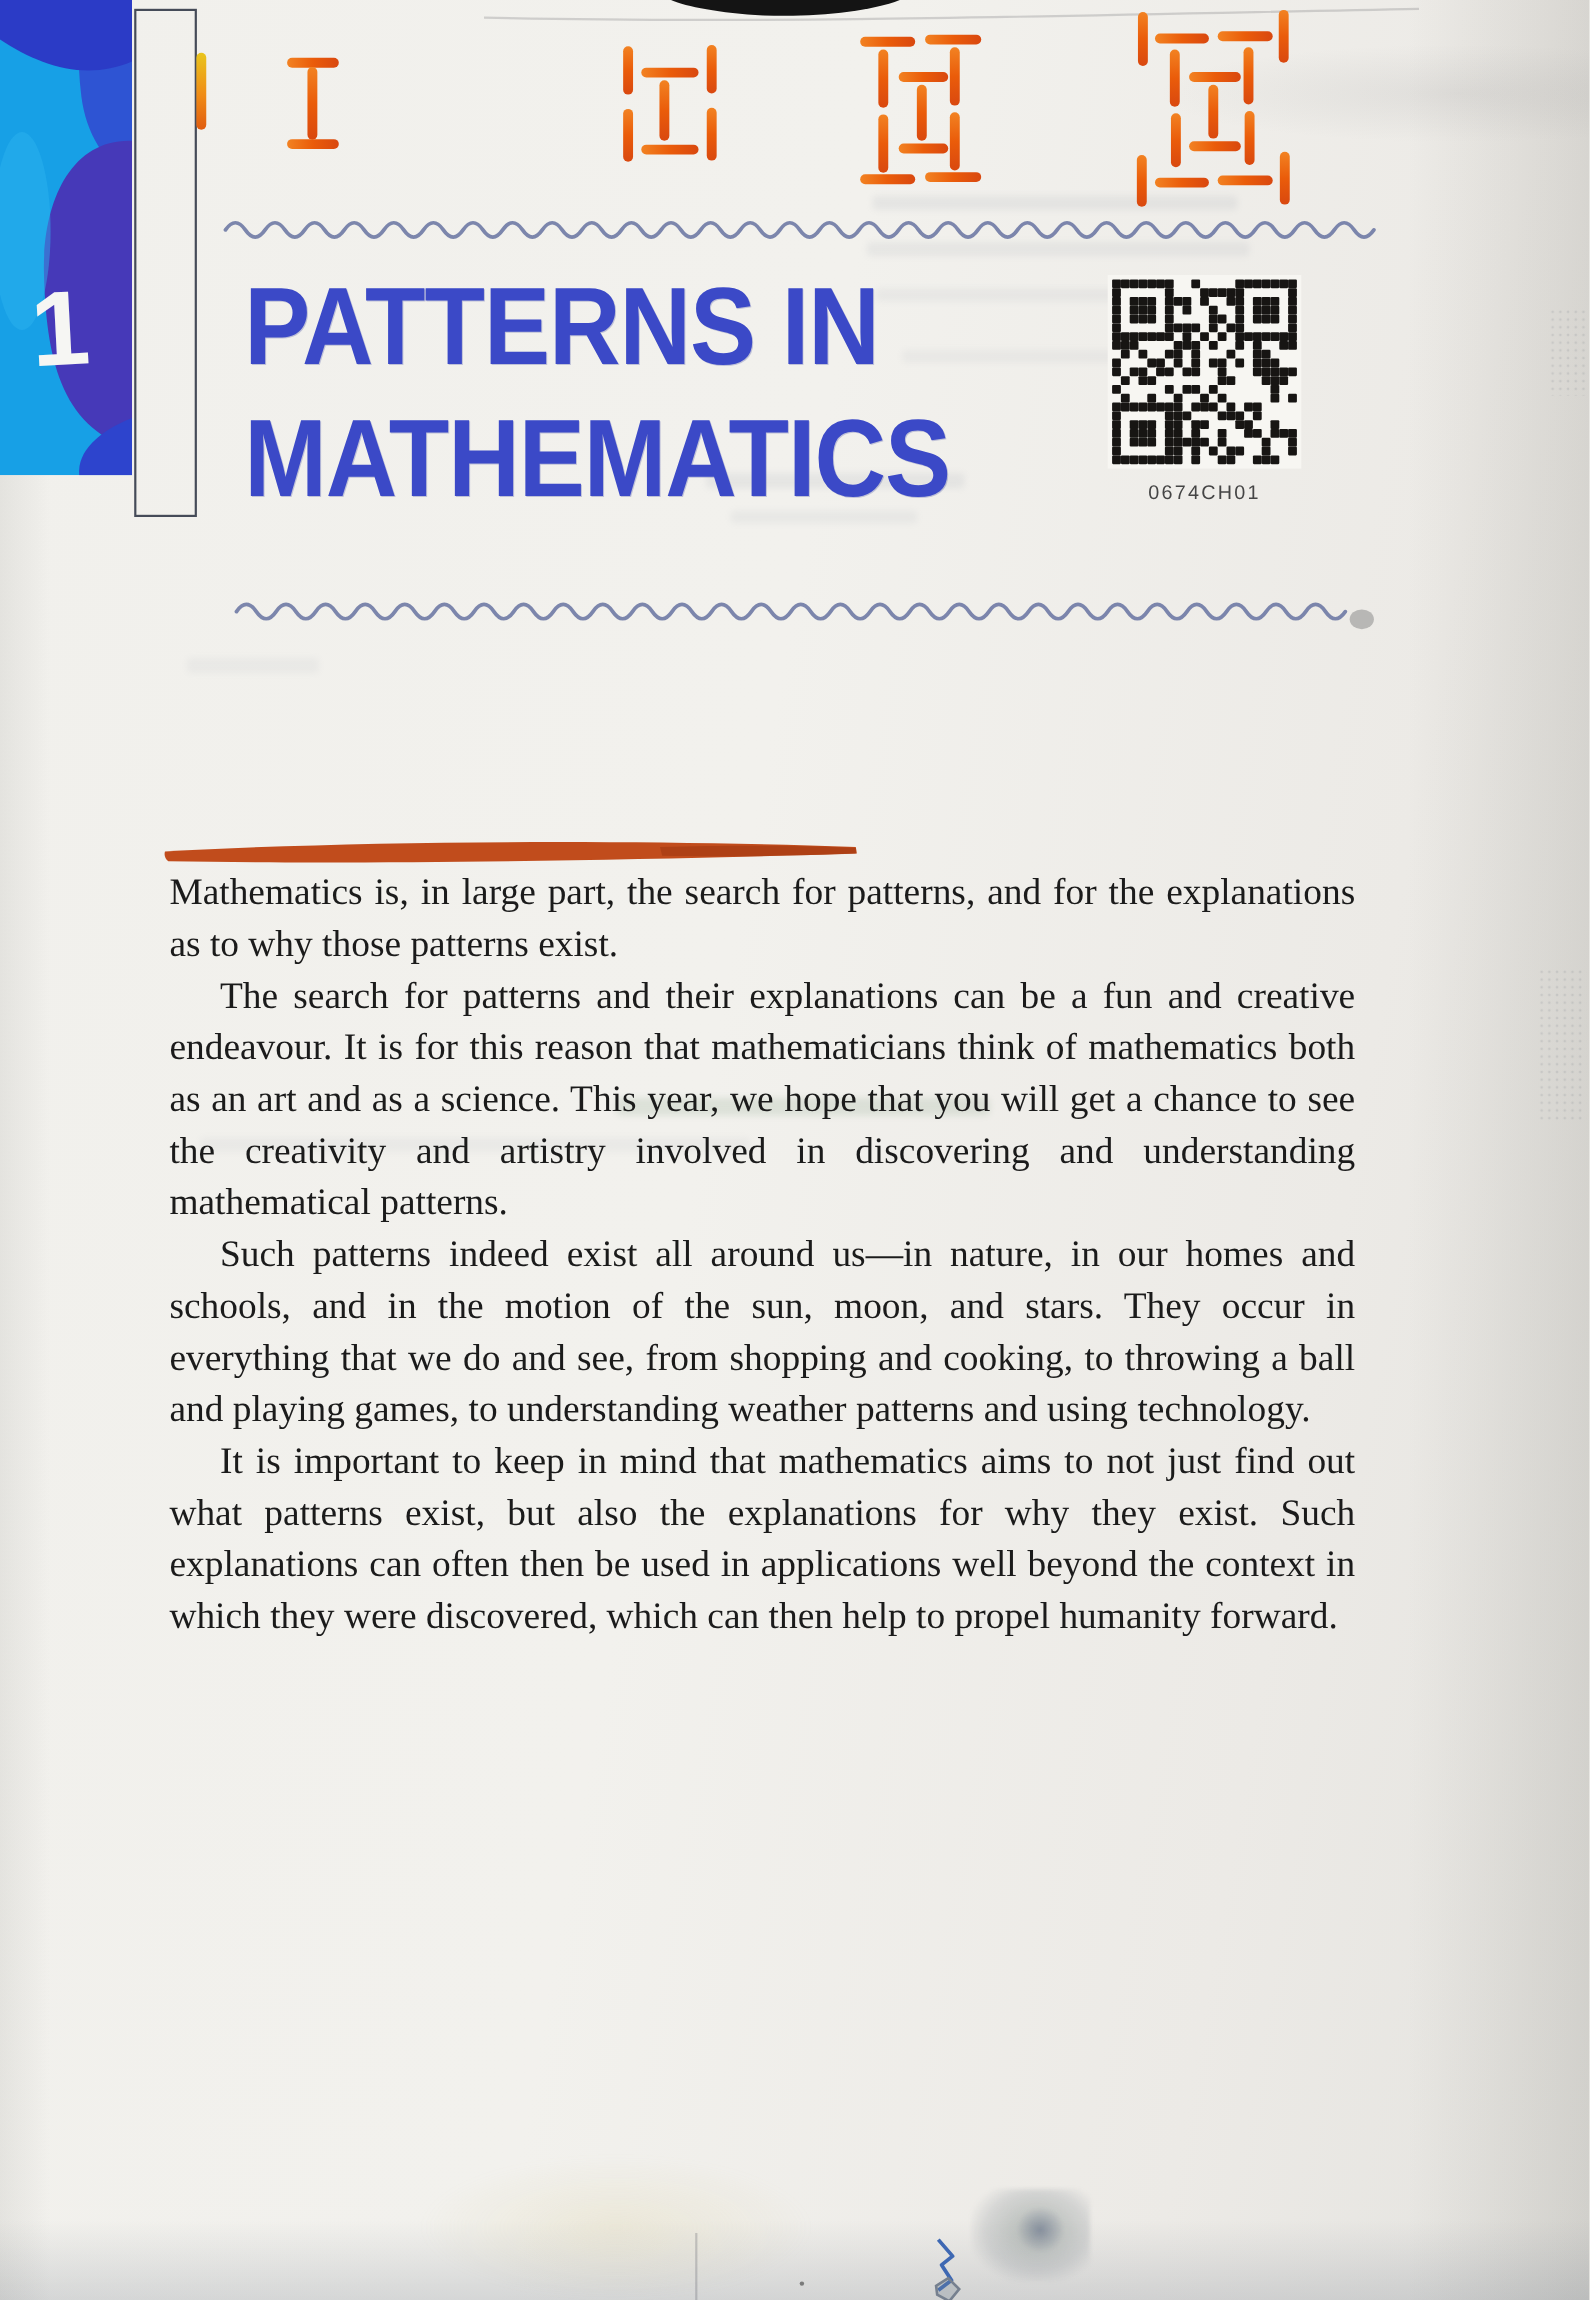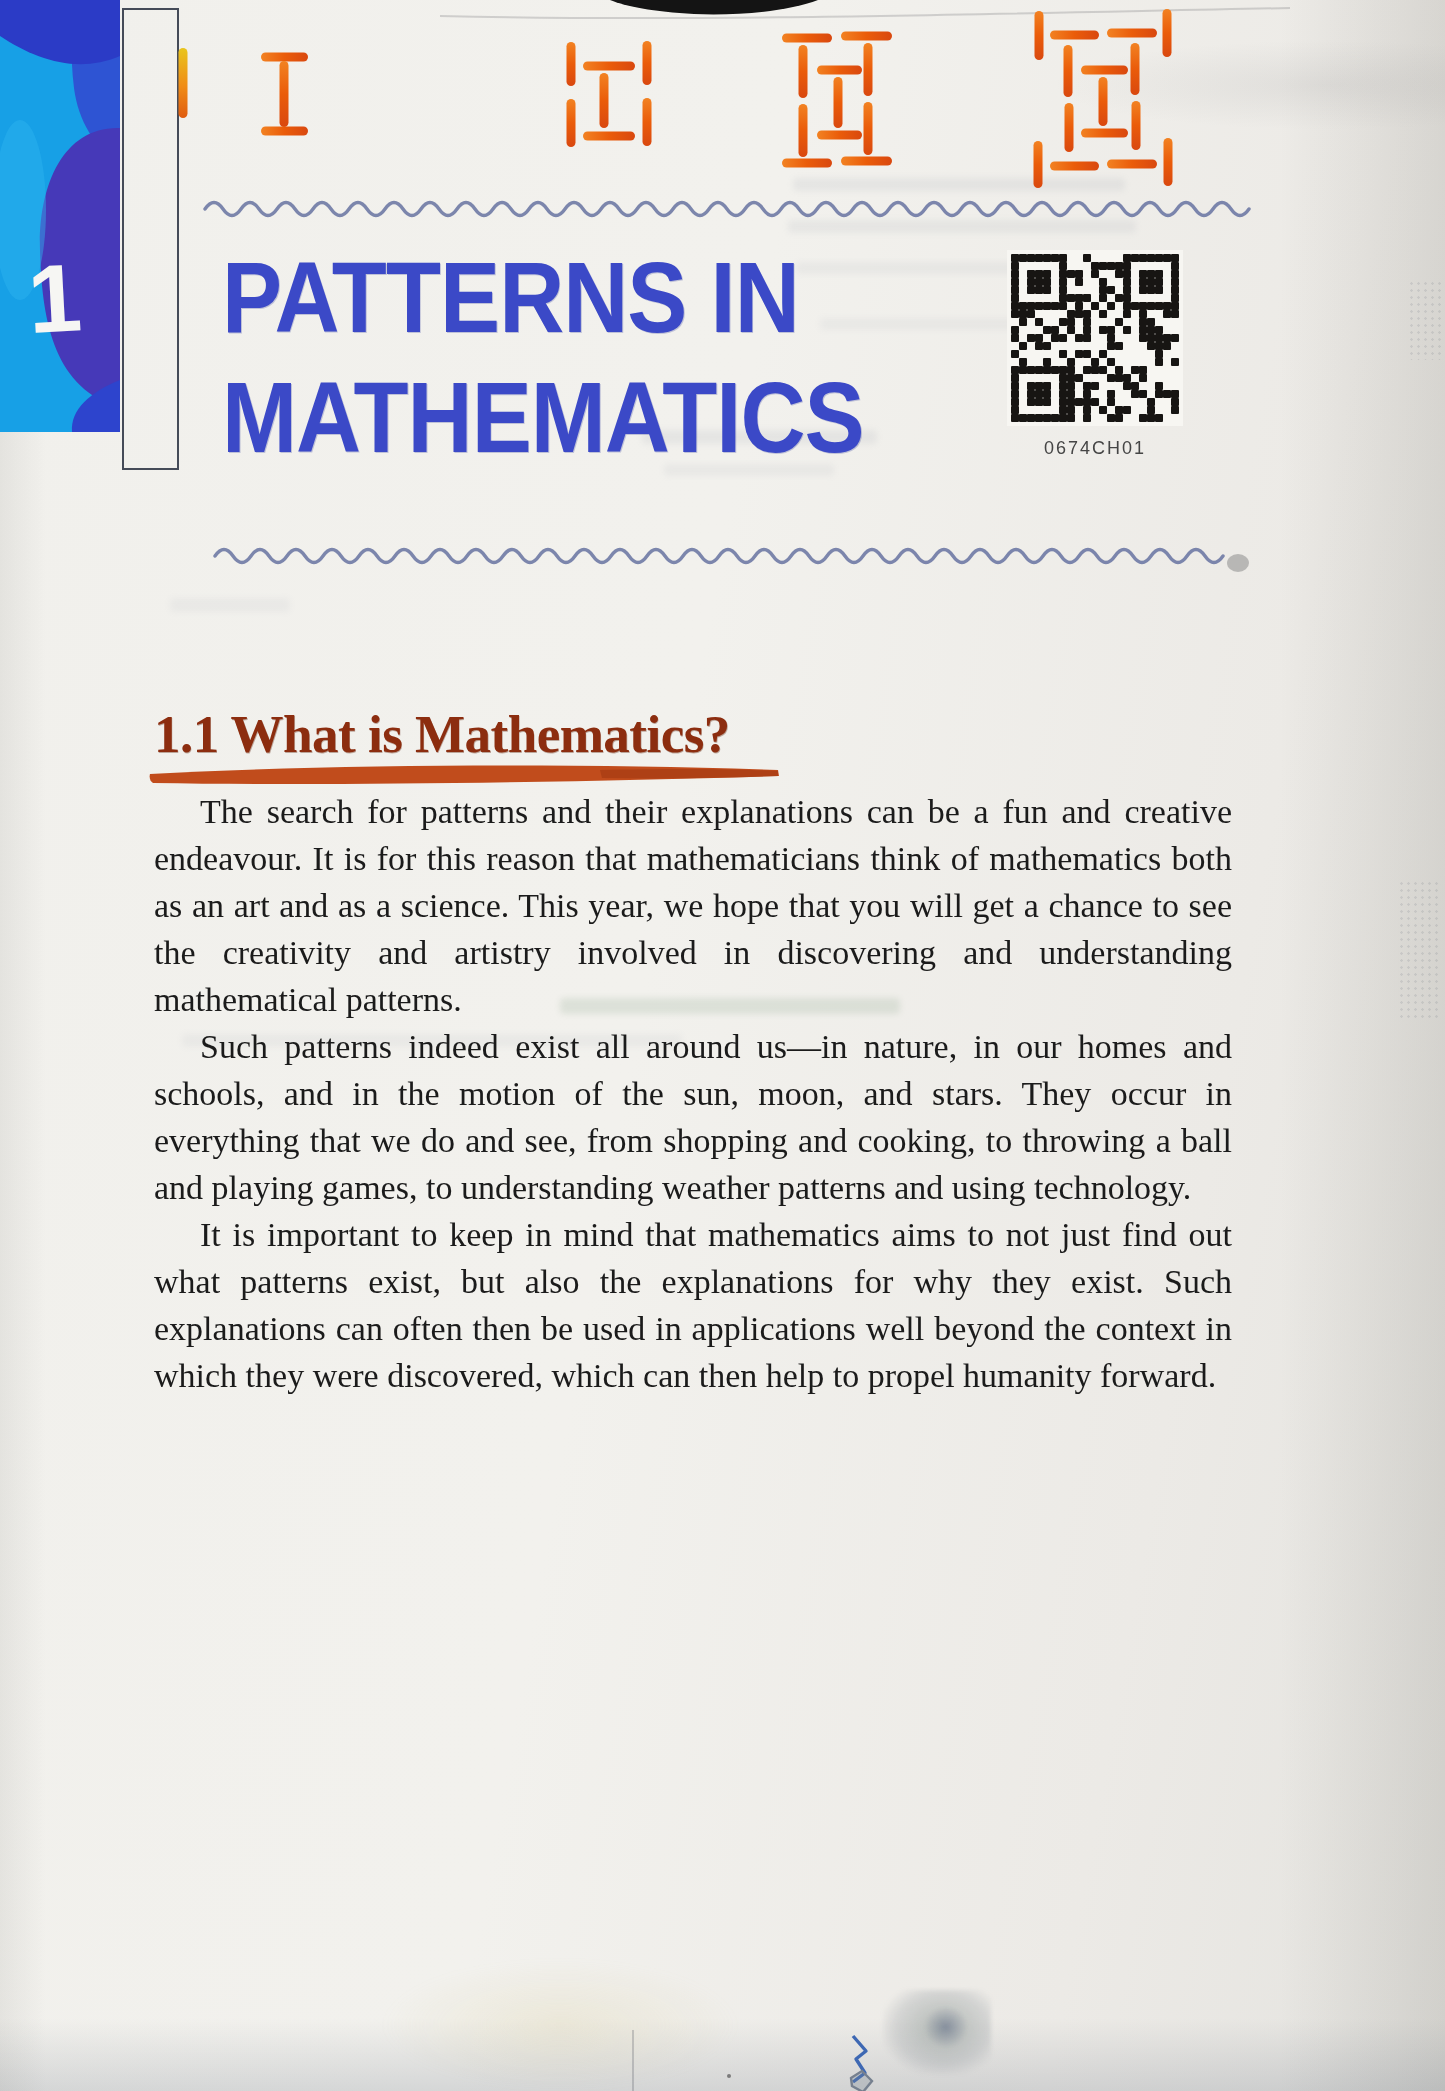--- a/index.html
+++ b/index.html
@@ -628,23 +628,23 @@
         <div class="qm"></div>
         <div class="qm qd"></div>
         <div class="qm qd"></div>
         <div class="qm qd"></div>
         <div class="qm"></div>
         <div class="qm"></div>
       </div>
   </div>
   <div class="qr-caption">0674CH01</div>
 
-  <h2 class="section-heading">1.1 What is Mathematics?</h2>
 
   <div class="body-text">
+    <p>Mathematics is, in large part, the search for patterns, and for the explanations as to why those patterns exist.</p>
     <p class="ind">The search for patterns and their explanations can be a fun and creative endeavour. It is for this reason that mathematicians think of mathematics both as an art and as a science. This year, we hope that you will get a chance to see the creativity and artistry involved in discovering and understanding mathematical patterns.</p>
     <p class="ind">Such patterns indeed exist all around us—in nature, in our homes and schools, and in the motion of the sun, moon, and stars. They occur in everything that we do and see, from shopping and cooking, to throwing a ball and playing games, to understanding weather patterns and using technology.</p>
     <p class="ind">It is important to keep in mind that mathematics aims to not just find out what patterns exist, but also the explanations for why they exist. Such explanations can often then be used in applications well beyond the context in which they were discovered, which can then help to propel humanity forward.</p>
   </div>
 
   <div class="smudge-gray"></div>
   <div class="smudge-core"></div>
   <div class="speck"></div>
   <div class="crease-bottom"></div>
 

